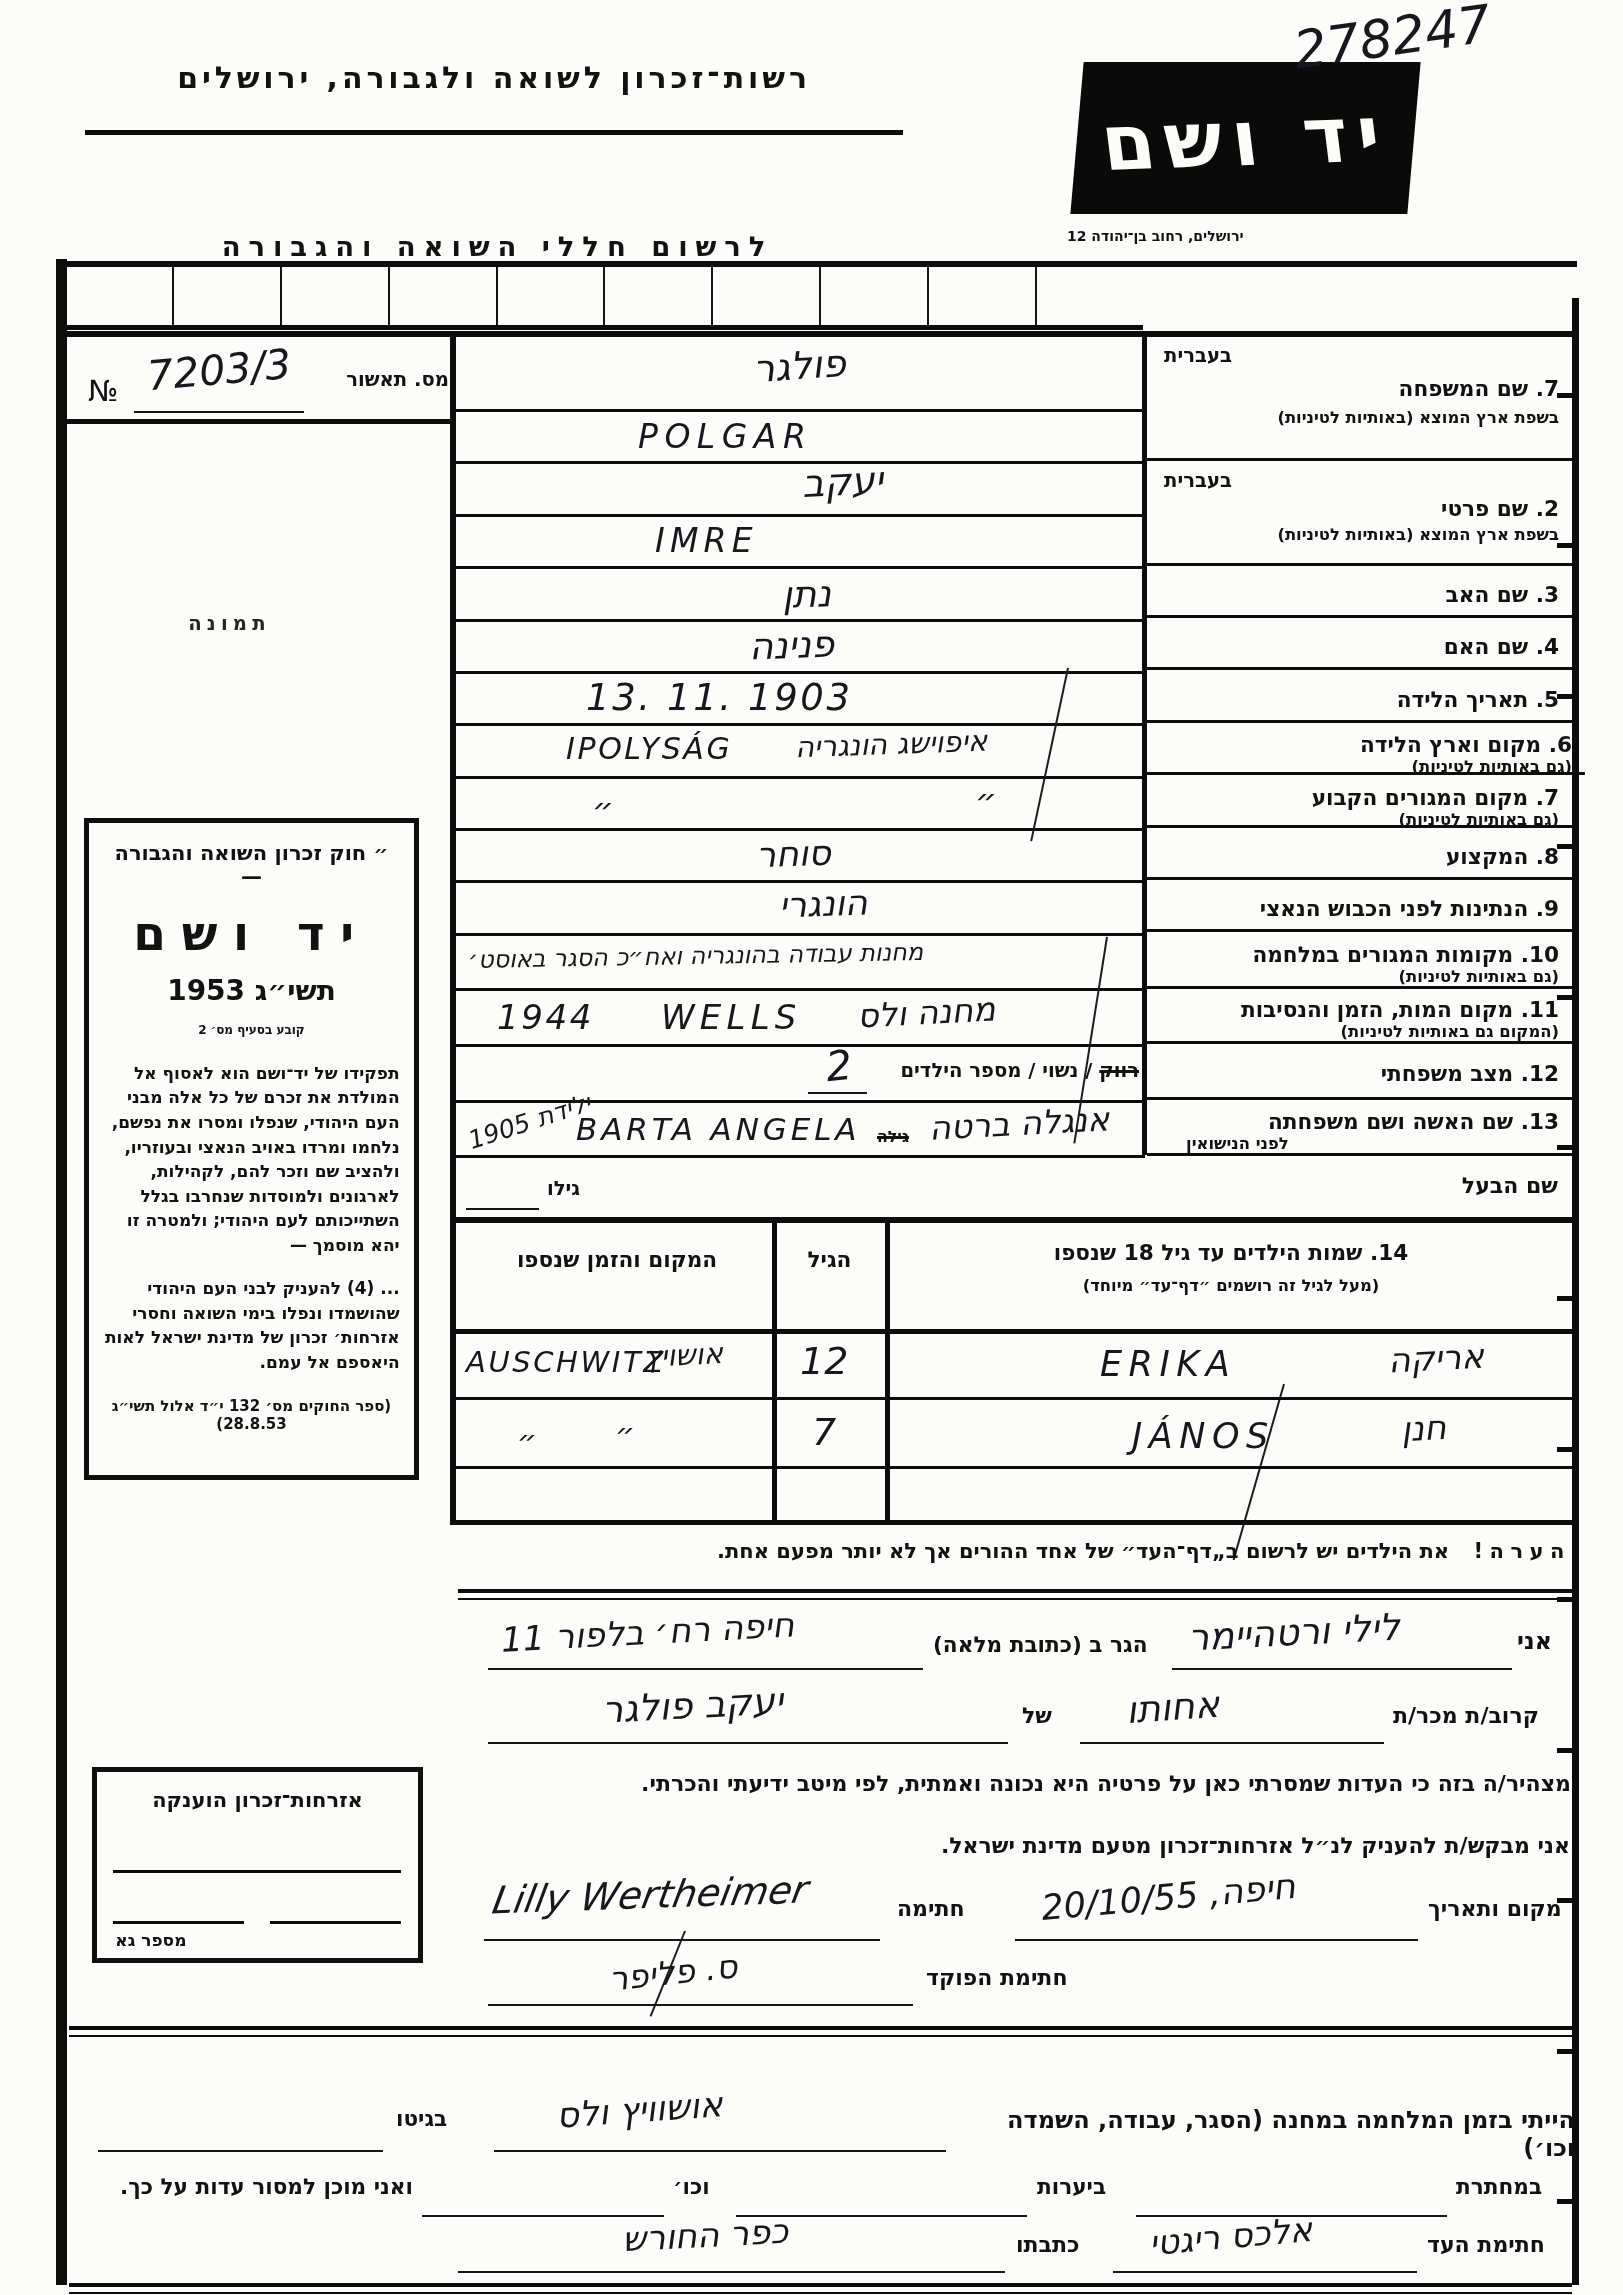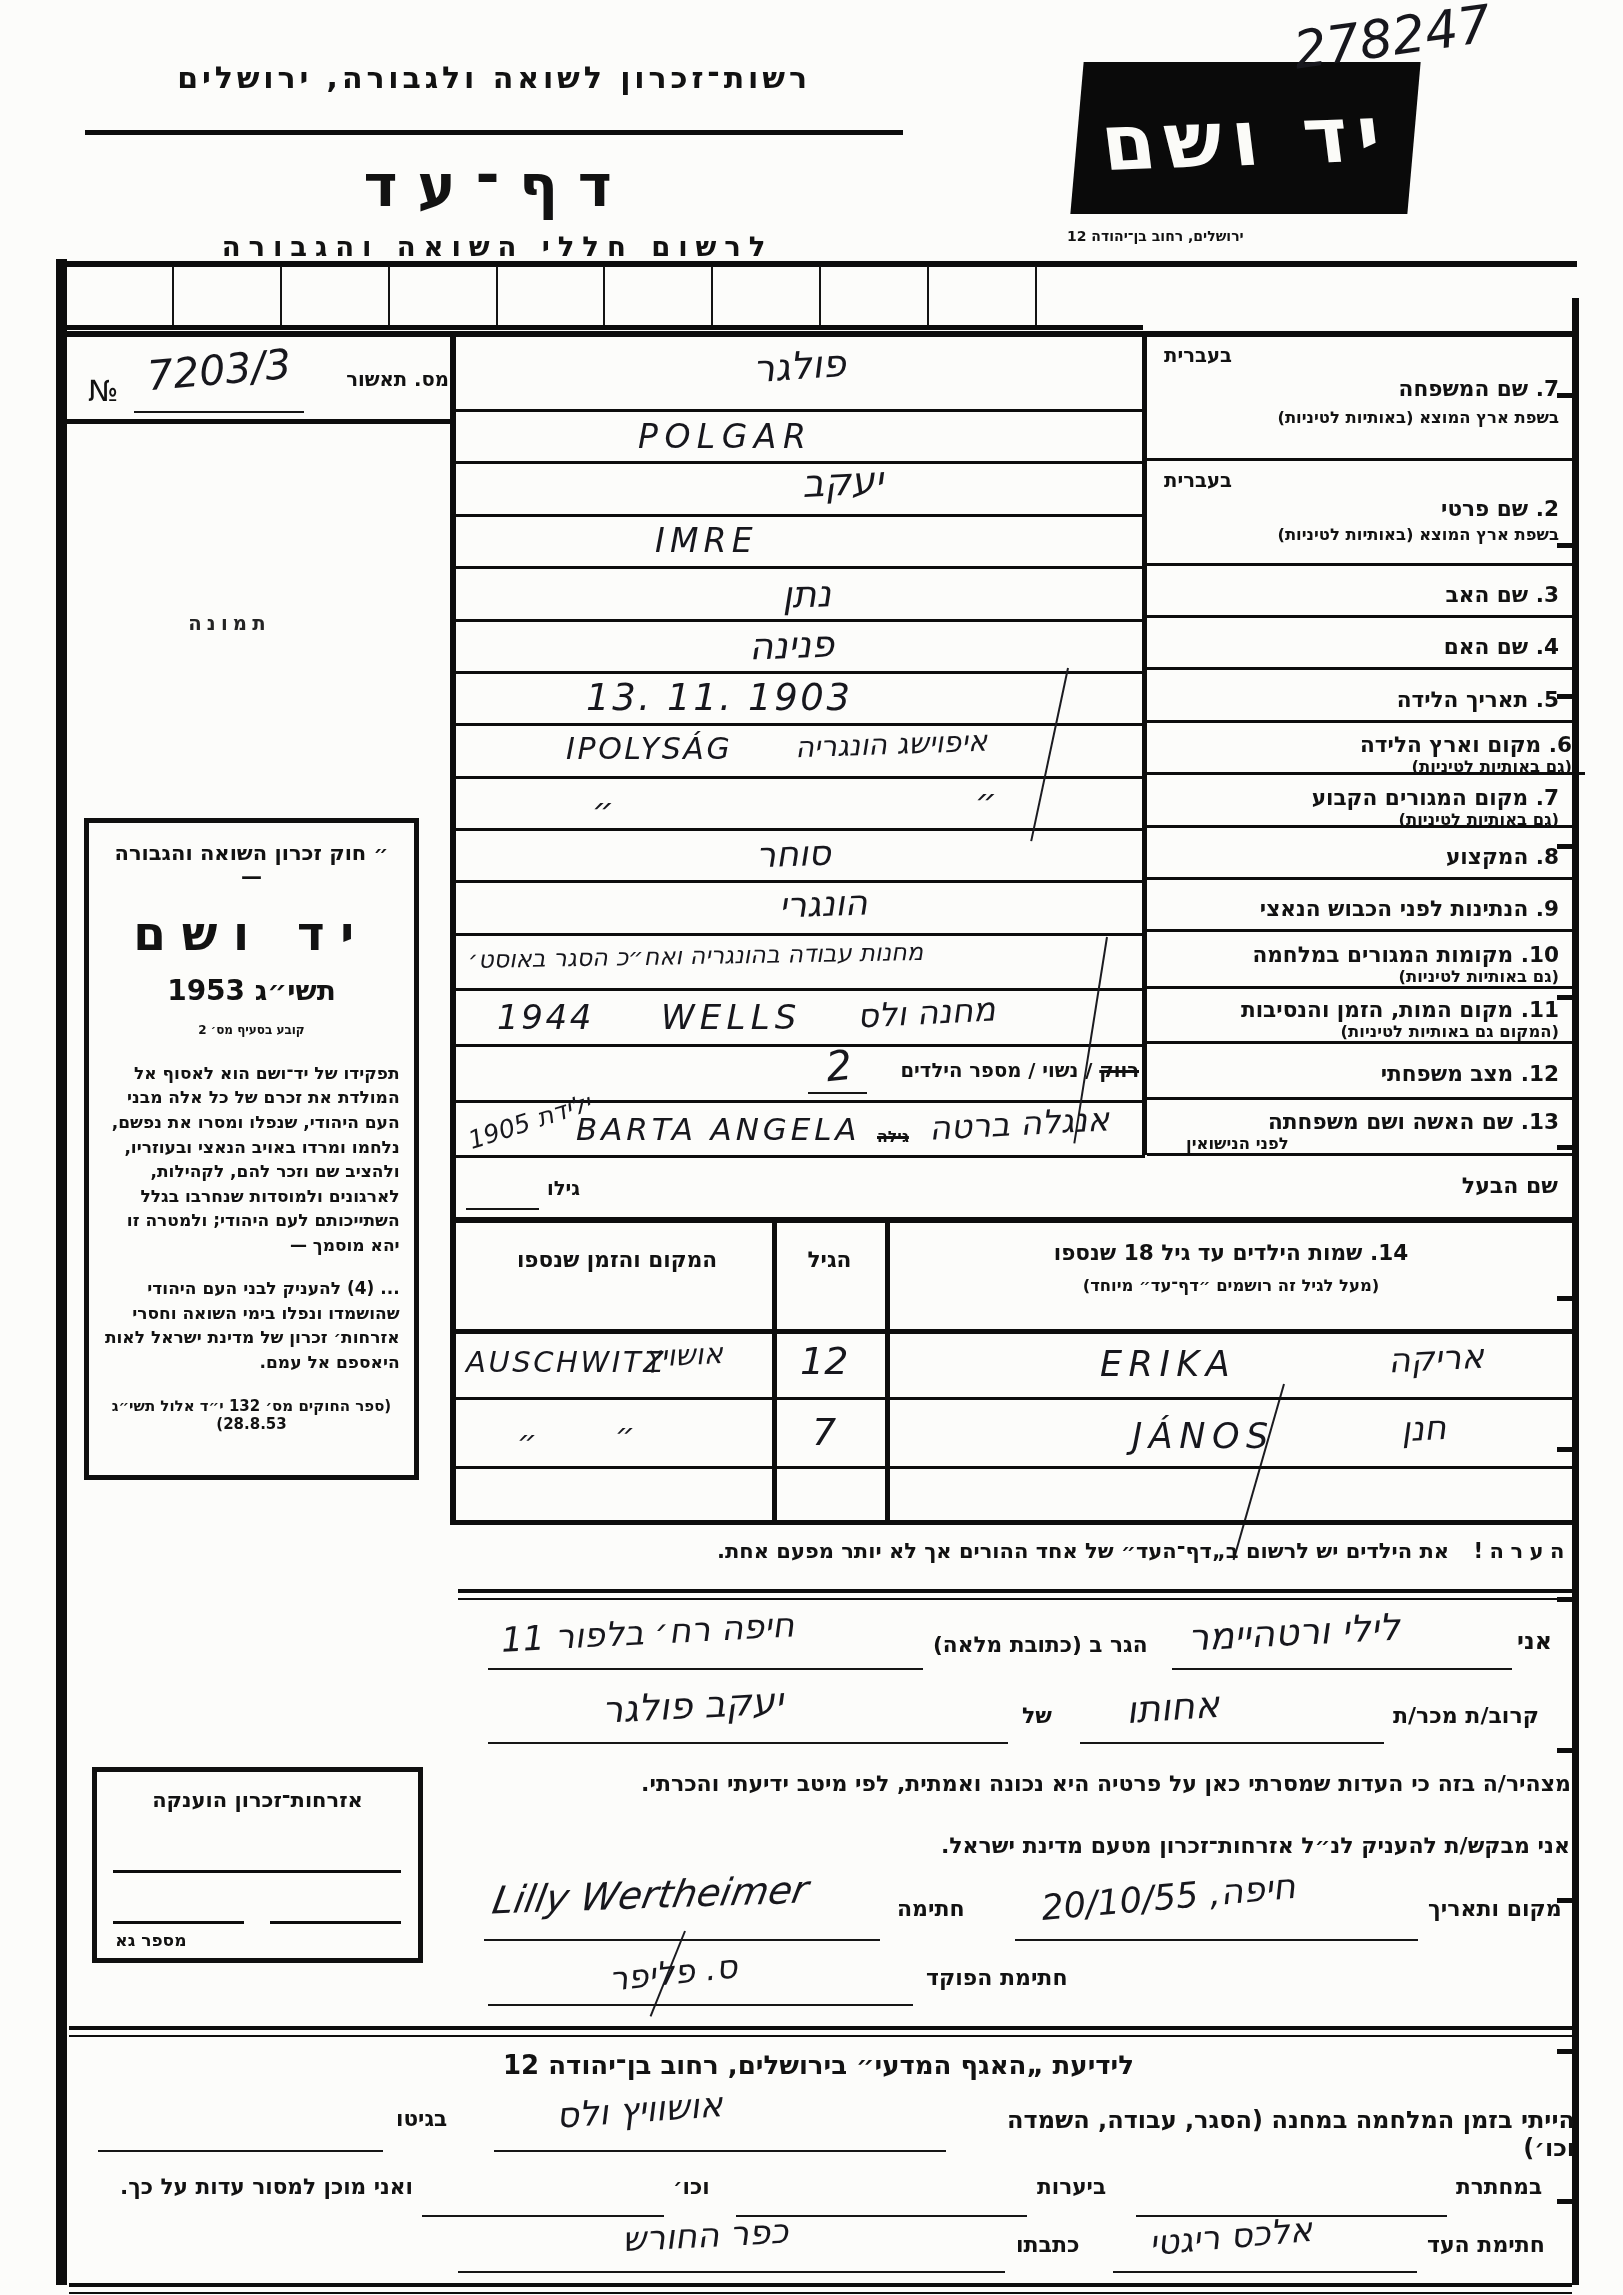--- a/index.html
+++ b/index.html
@@ -34,21 +34,20 @@
   .tickstrip div{flex:1; border-left:2.6px solid #141414;}
   .tickstrip div:last-child{border-left:none;}
 </style>
 </head>
 <body>
 
 <div class="page">
 
   <div class="abs b" style="left:85px;top:60px;width:818px;text-align:center;font-size:30px;letter-spacing:3.9px;">רשות־זכרון לשואה ולגבורה, ירושלים</div>
   <div class="abs hline" style="left:85px;top:130px;width:818px;height:5.2px;"></div>
-  <div class="abs b" style="left:249px;top:152px;width:497px;text-align:center;font-size:58px;letter-spacing:19.6px;">דף־עד</div>
   <div class="abs b" style="left:190px;top:230px;width:615px;text-align:center;font-size:27.5px;letter-spacing:7.9px;">לרשום חללי השואה והגבורה</div>
 
   <div class="abs logo" style="left:1077px;top:62px;width:337px;height:152px;">
     <span>יד ושם</span>
   </div>
   <div class="abs b" style="left:1067px;top:228px;width:295px;text-align:left;font-size:14px;">ירושלים, רחוב בן־יהודה 12</div>
 
   <div class="abs hw" style="left:1293px;top:10.5px;font-size:52px;transform:rotate(-8deg);">278247</div>
 
   <div class="abs vline" style="left:56px;top:259px;width:10.5px;height:2026px;"></div>
@@ -272,21 +271,20 @@
   <div class="abs ul" style="left:484px;top:1939px;width:396px;"></div>
   <div class="abs hwl" style="left:494px;top:1876px;font-size:38px;transform:skewX(-12deg) rotate(-2deg);">Lilly Wertheimer</div>
   <div class="abs stroke" style="left:684px;top:1931px;height:92px;transform:rotate(22deg);"></div>
 
   <div class="abs b" style="left:926px;top:1965px;font-size:22px;">חתימת הפוקד</div>
   <div class="abs ul" style="left:488px;top:2004px;width:425px;"></div>
   <div class="abs hw" style="left:609px;top:1956px;font-size:33px;transform:rotate(-6deg);">ס. פליפר</div>
 
   <div class="abs drule" style="left:69px;top:2026px;width:1503px;"></div>
 
-  <div class="abs b" style="left:321px;top:2050px;width:995px;text-align:center;font-size:26px;">לידיעת „האגף המדעי״ בירושלים, רחוב בן־יהודה 12</div>
 
   <div class="abs b" style="left:956px;top:2106px;width:619px;text-align:right;font-size:24px;">הייתי בזמן המלחמה במחנה (הסגר, עבודה, השמדה וכו׳)</div>
   <div class="abs ul" style="left:494px;top:2150px;width:452px;"></div>
   <div class="abs hw" style="left:556px;top:2093px;font-size:35px;transform:rotate(-4deg);">אושוויץ ולס</div>
   <div class="abs b" style="left:396px;top:2106px;font-size:21.6px;">בגיטו</div>
   <div class="abs ul" style="left:98px;top:2150px;width:285px;"></div>
 
   <div class="abs b" style="left:1456px;top:2174px;font-size:21.6px;">במחתרת</div>
   <div class="abs ul" style="left:1136px;top:2215px;width:311px;"></div>
   <div class="abs b" style="left:1037px;top:2174px;font-size:21.6px;">ביערות</div>

